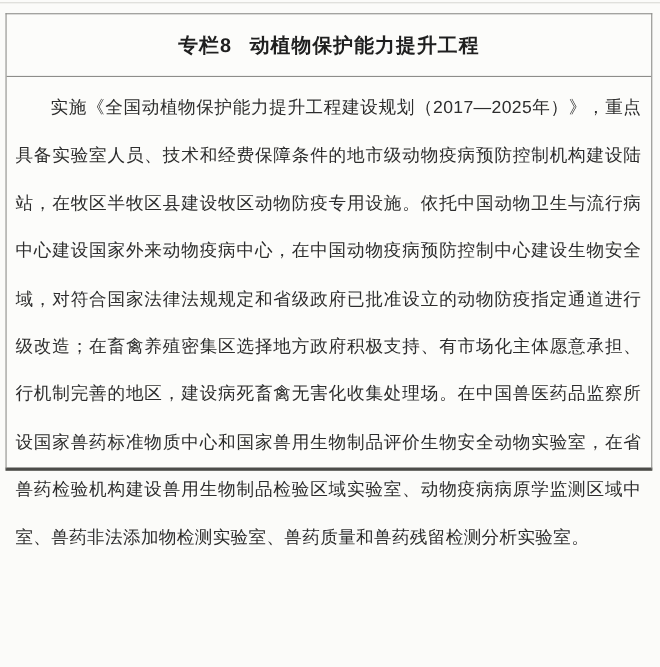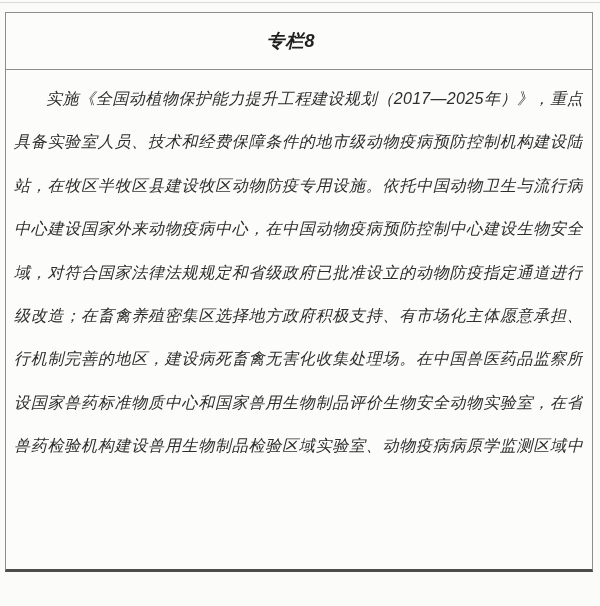--- a/index.html
+++ b/index.html
@@ -20,26 +20,25 @@
     top: 2px;
     width: 600px;
     height: 1px;
     background: #d9d9d5;
   }
   .panel {
     position: absolute;
     left: 5px;
     top: 12px;
     width: 588px;
-    height: 560px;
+    height: 416px;
     box-sizing: border-box;
     border: 1px solid #8d8d8a;
     border-bottom: 3px solid #4c4c49;
     background: #fcfcfa;
-    font-style: italic;
   }
   .panel-header {
     height: 57px;
     box-sizing: border-box;
     border-bottom: 1px solid #8d8d8a;
     display: flex;
     align-items: center;
     justify-content: center;
     font-size: 18px;
     font-weight: bold;
@@ -71,25 +70,27 @@
   }
 </style>
 </head>
 <body>
 
 <div class="top-rule"></div>
 
 <div class="panel">
   <div class="panel-header">
     <span class="panel-label">专栏8</span>
+    <span class="panel-title">动植物保护能力提升工程</span>
   </div>
   <div class="panel-body">
     <div class="body-line first">实施《全国动植物保护能力提升工程建设规划（2017—2025年）》，重点在</div>
     <div class="body-line">具备实验室人员、技术和经费保障条件的地市级动物疫病预防控制机构建设陆生</div>
     <div class="body-line">站，在牧区半牧区县建设牧区动物防疫专用设施。依托中国动物卫生与流行病学</div>
     <div class="body-line">中心建设国家外来动物疫病中心，在中国动物疫病预防控制中心建设生物安全动</div>
     <div class="body-line">域，对符合国家法律法规规定和省级政府已批准设立的动物防疫指定通道进行升</div>
     <div class="body-line">级改造；在畜禽养殖密集区选择地方政府积极支持、有市场化主体愿意承担、运</div>
     <div class="body-line">行机制完善的地区，建设病死畜禽无害化收集处理场。在中国兽医药品监察所建</div>
     <div class="body-line">设国家兽药标准物质中心和国家兽用生物制品评价生物安全动物实验室，在省级</div>
     <div class="body-line">兽药检验机构建设兽用生物制品检验区域实验室、动物疫病病原学监测区域中心</div>
+    <div class="body-line last">室、兽药非法添加物检测实验室、兽药质量和兽药残留检测分析实验室。</div>
   </div>
 </div>
 
 </body></html>

